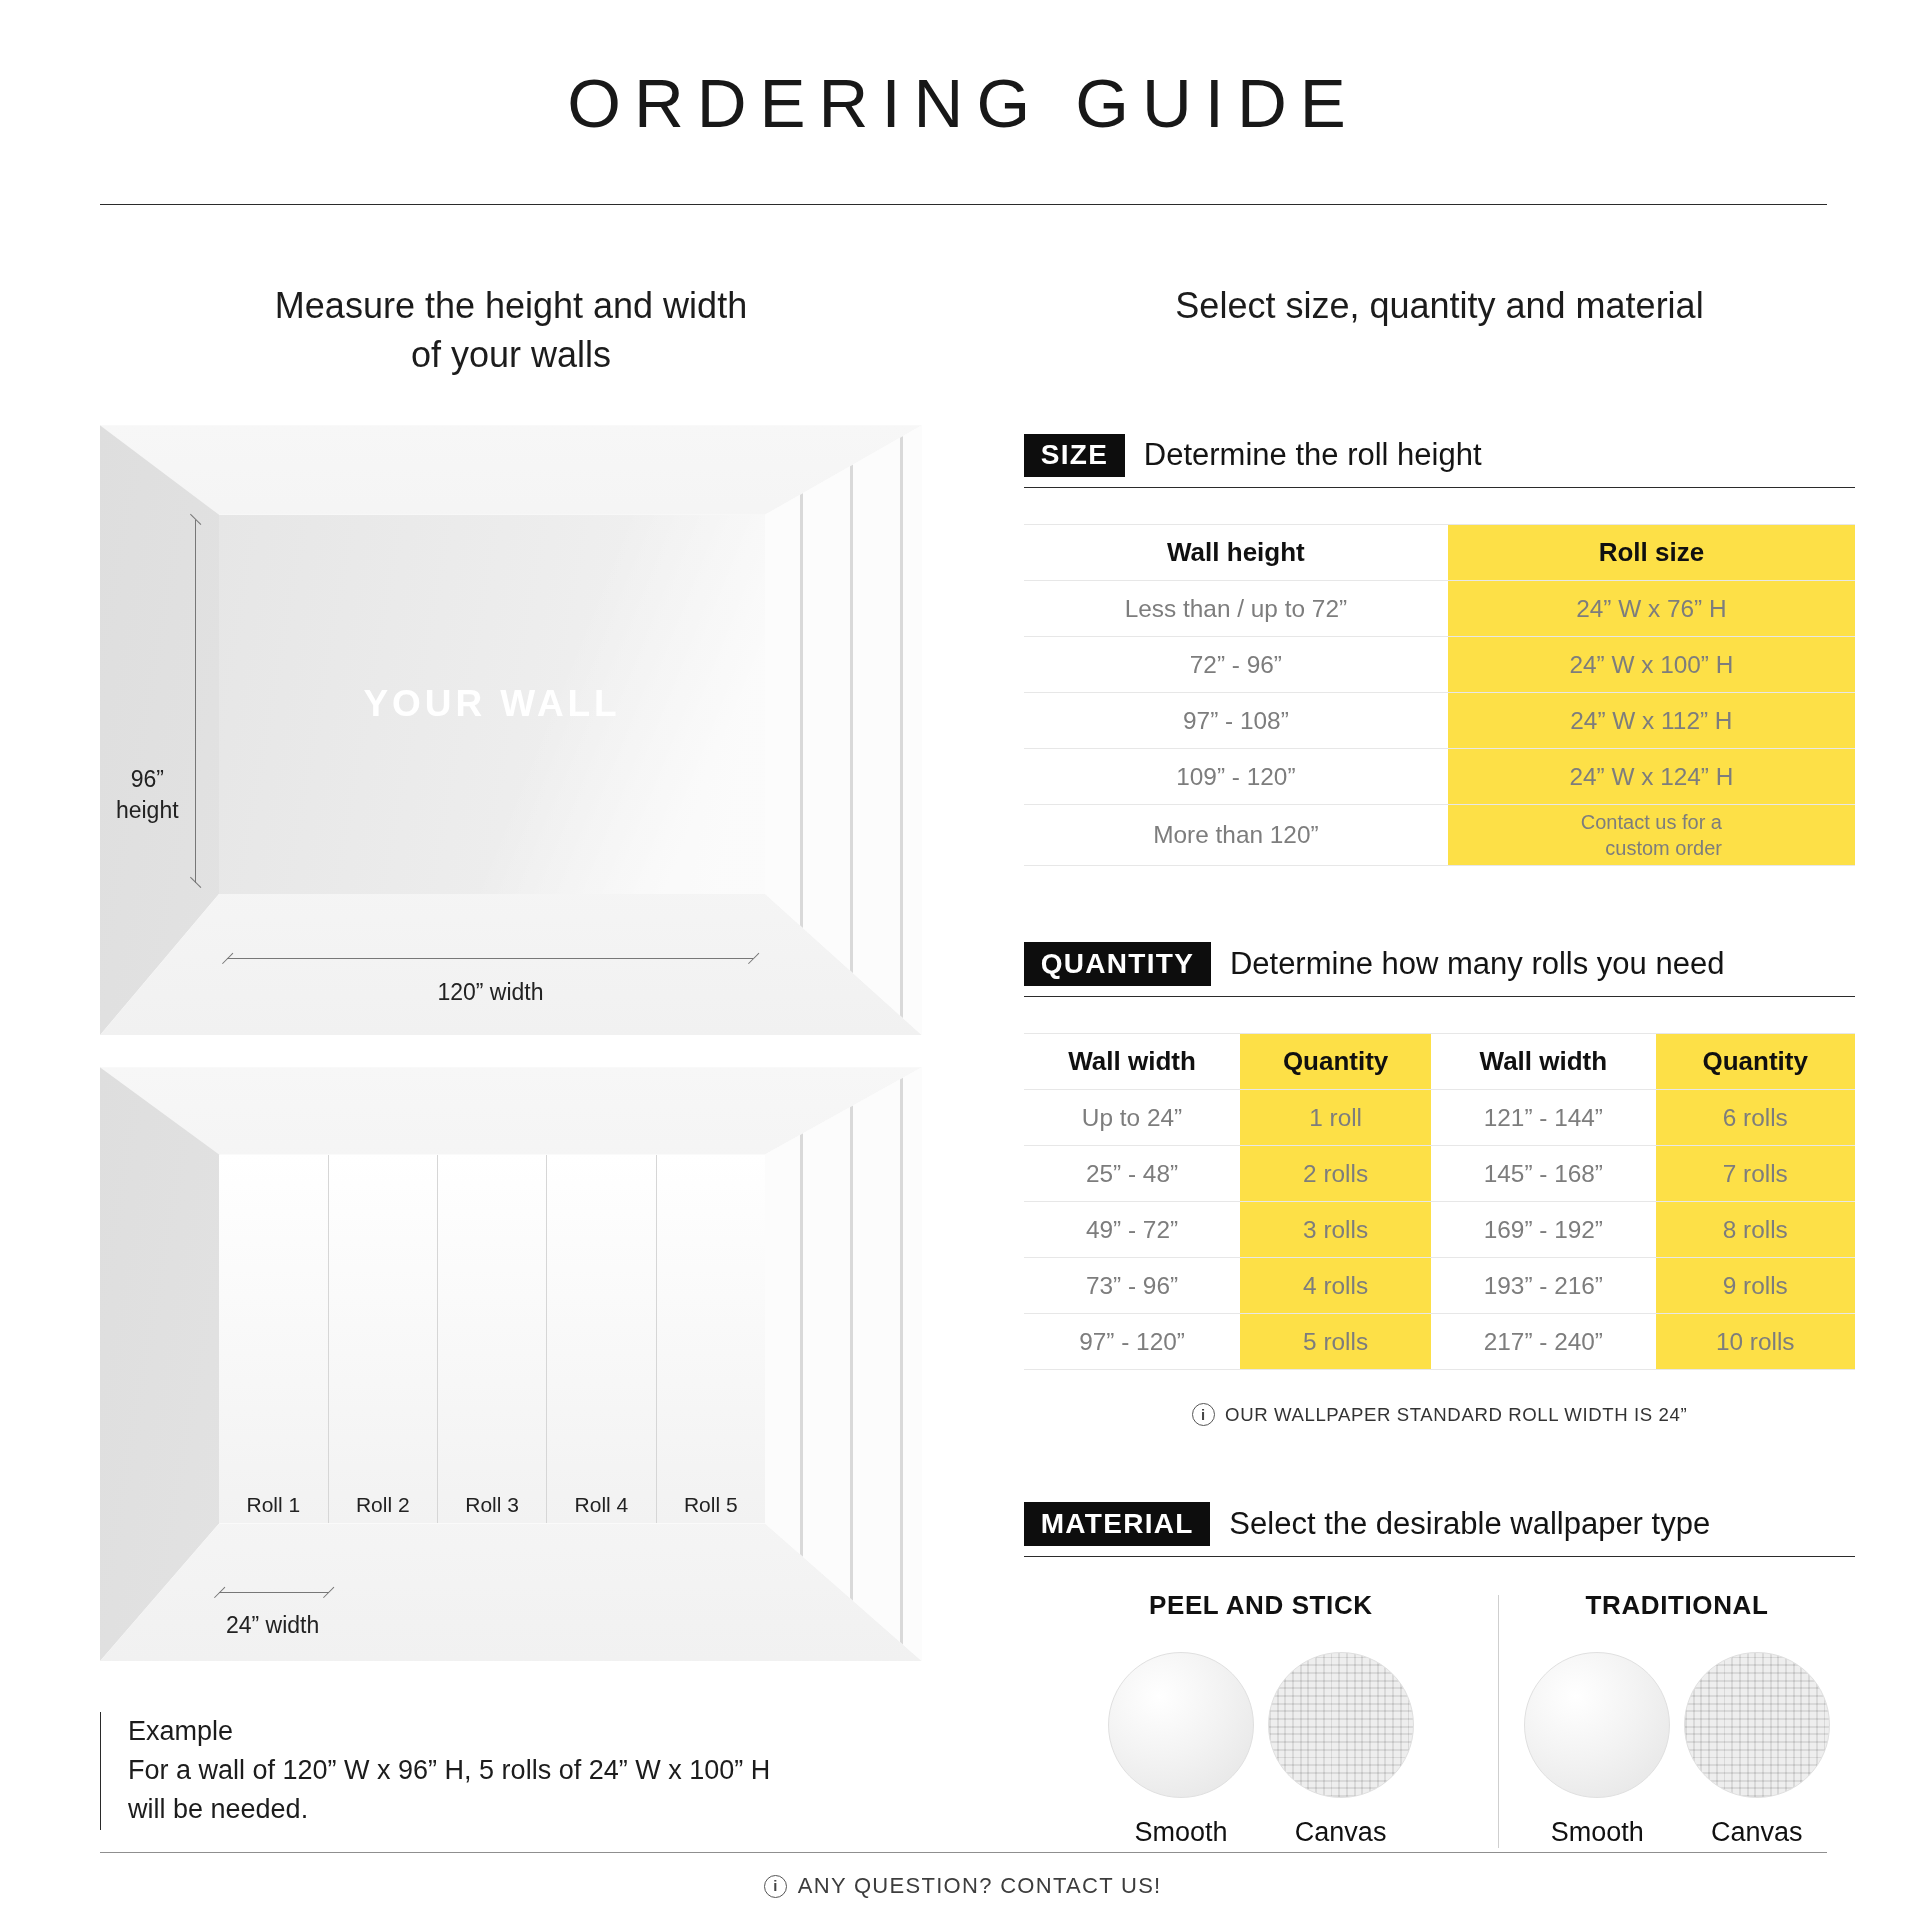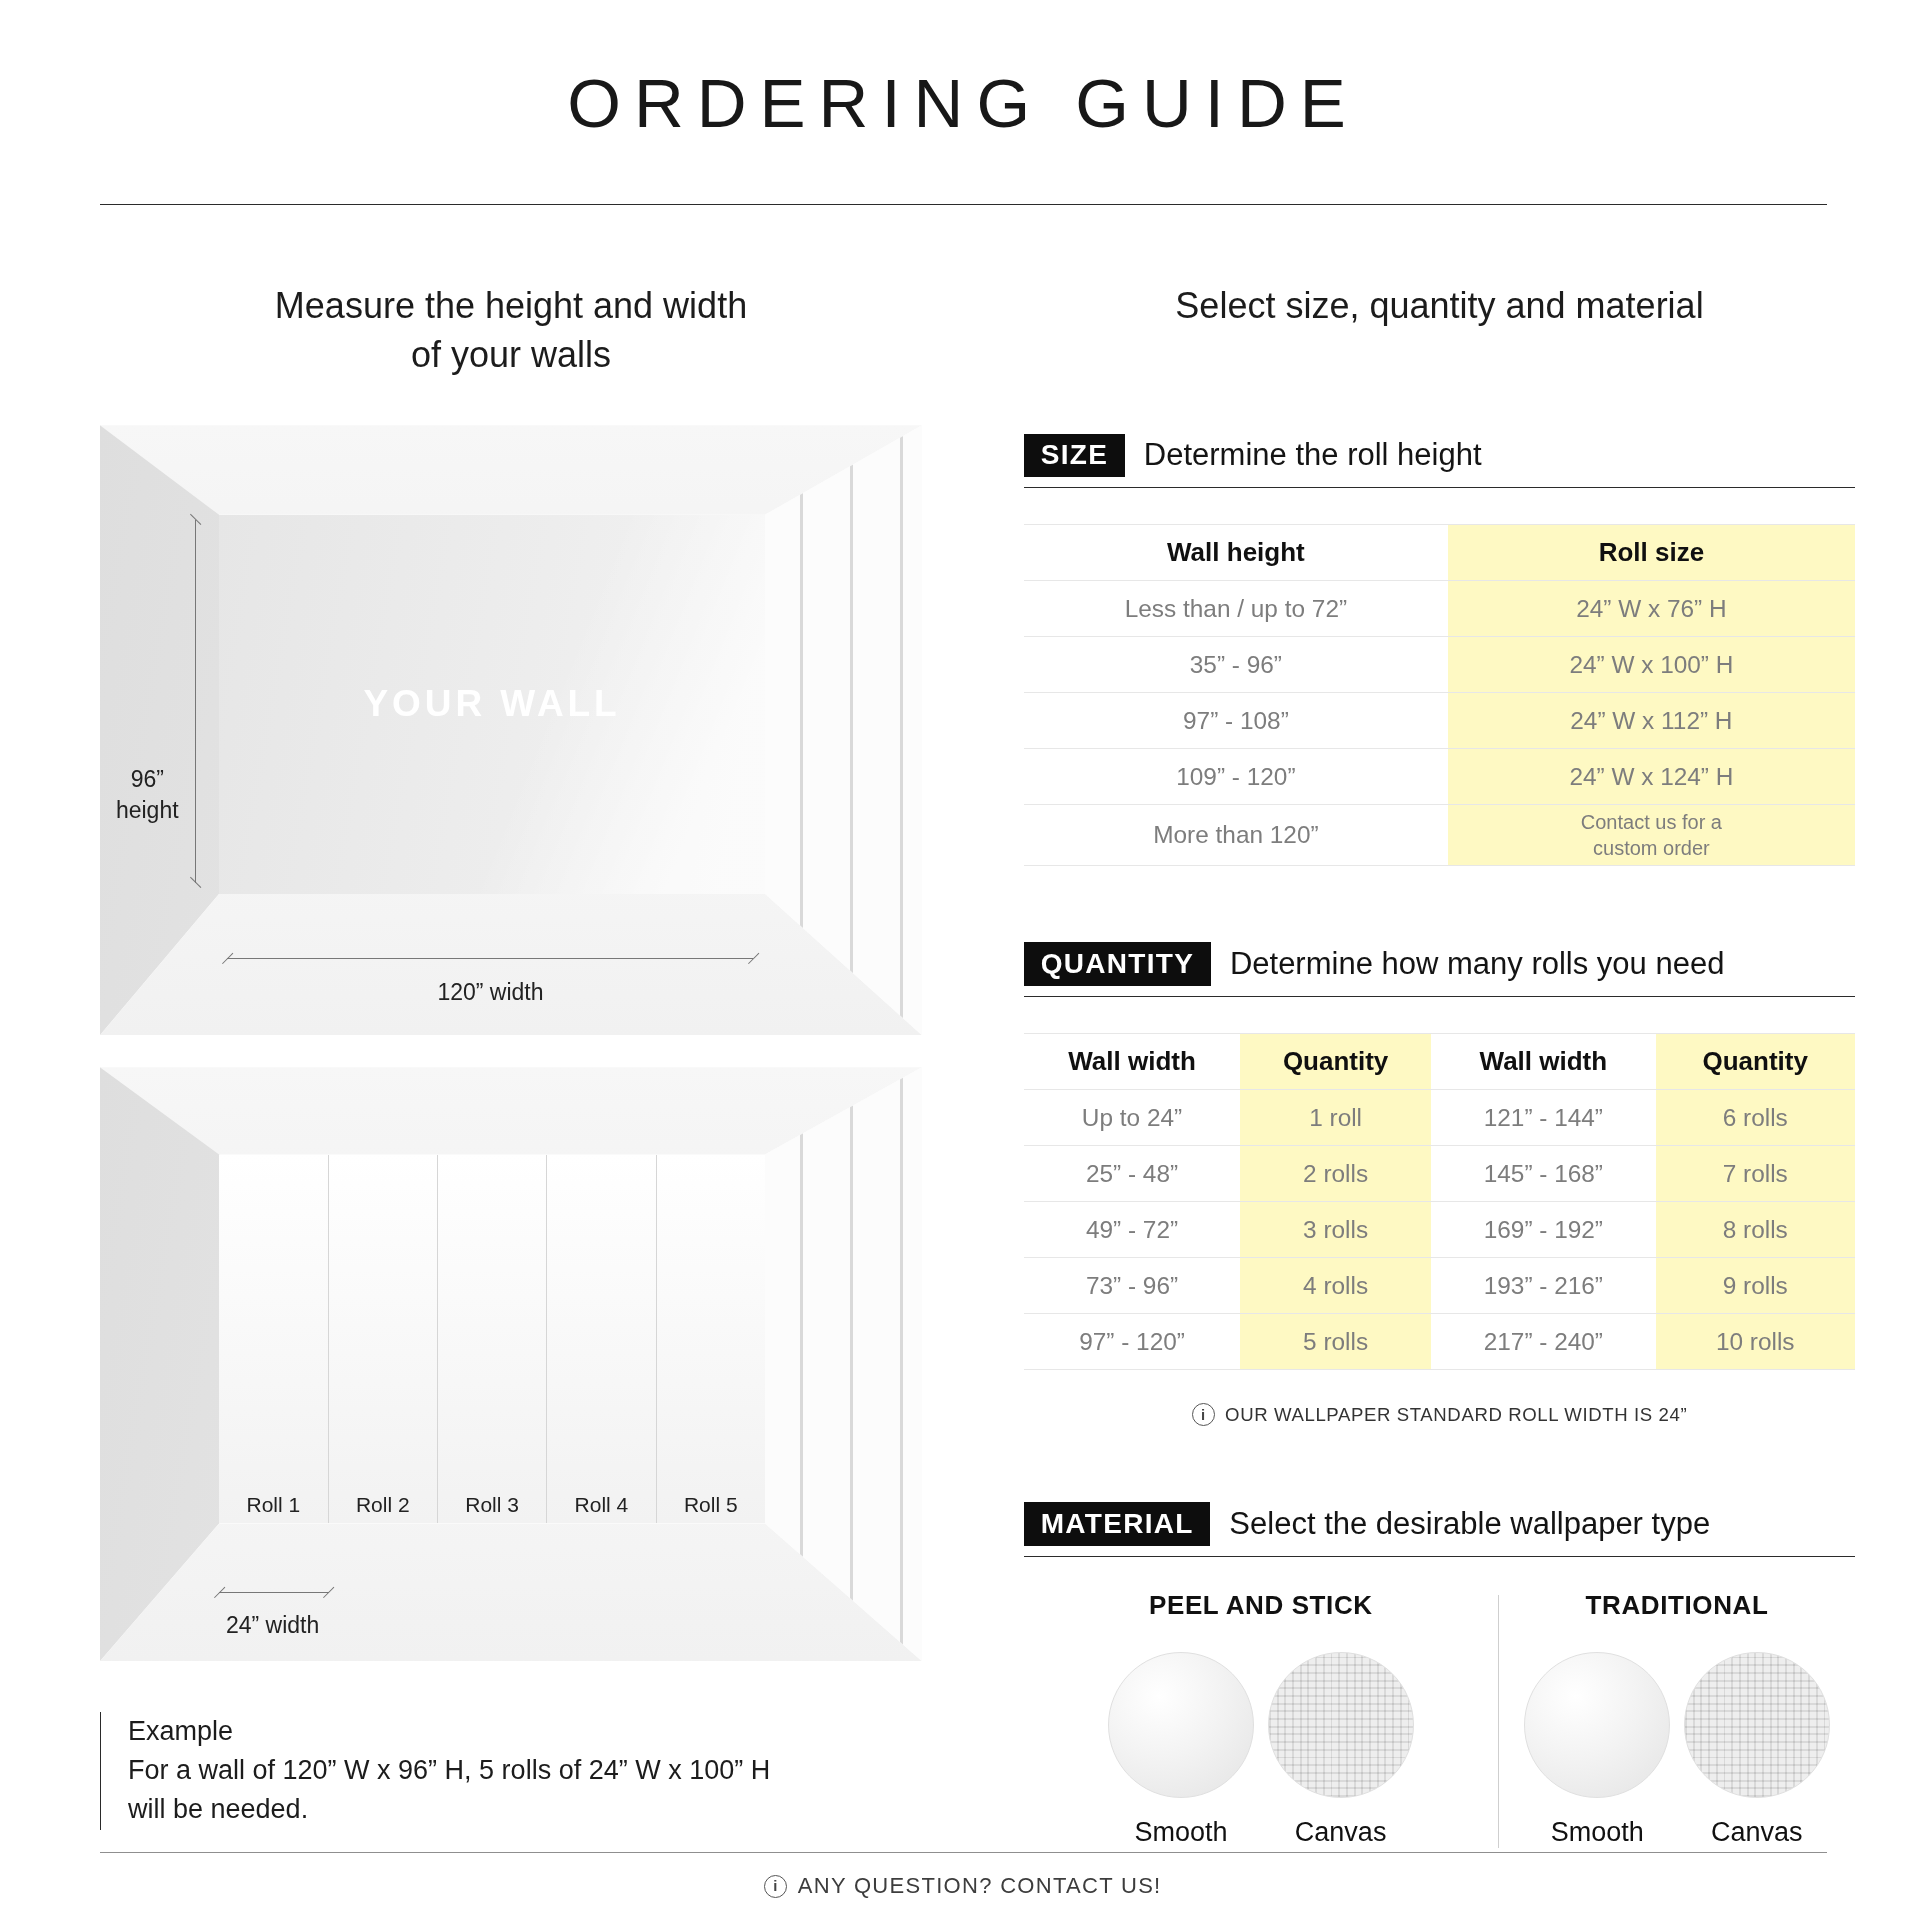--- a/index.html
+++ b/index.html
@@ -84,21 +84,21 @@
     letter-spacing:1.3px; padding:5.8px 16.7px; }
   .section-subtitle { font-size:31px; color:#141414; }
 
   
   .table { margin-top:36px; width:100%; font-size:24.4px; color:#7d7d7d; }
   .t-row { display:flex; border-bottom:1.3px solid #e7e7e7; }
   .t-row.head-row { border-top:1.3px solid #e7e7e7; }
   .t-cell { min-height:55px; display:flex; align-items:center; justify-content:center;
     text-align:center; padding:3.9px 6.4px; }
   .th { font-weight:700; color:#101010; font-size:26px; }
-  .shaded { background:#fef9c3; }
+  .shaded { background:#fde047;text-align:right; }
   .sz0 { width:51%; } .sz1 { width:49%; }
   .qc0 { width:26%; } .qc1 { width:23%; } .qc2 { width:27%; } .qc3 { width:24%; }
   .cell-small { font-size:20px; line-height:1.3; white-space:pre-line; }
 
   .note { margin-top:33px; display:flex; align-items:center; justify-content:center; gap:10.3px;
     font-size:18.6px; letter-spacing:0.6px; color:#333; }
   .info-icon { width:23px; height:23px; border:1.3px solid #555; border-radius:50%; flex:0 0 auto;
     display:inline-flex; align-items:center; justify-content:center;
     font-size:14.8px; font-weight:600; color:#444; }
 
@@ -197,21 +197,21 @@
       <div class="table">
         <div class="t-row head-row">
           <div class="t-cell sz0 th">Wall height</div>
           <div class="t-cell sz1 th shaded">Roll size</div>
         </div>
         <div class="t-row">
           <div class="t-cell sz0">Less than / up to 72”</div>
           <div class="t-cell sz1 shaded">24” W x 76” H</div>
         </div>
         <div class="t-row">
-          <div class="t-cell sz0">35” - 96”</div>
+          <div class="t-cell sz0">72” - 96”</div>
           <div class="t-cell sz1 shaded">24” W x 100” H</div>
         </div>
         <div class="t-row">
           <div class="t-cell sz0">97” - 108”</div>
           <div class="t-cell sz1 shaded">24” W x 112” H</div>
         </div>
         <div class="t-row">
           <div class="t-cell sz0">109” - 120”</div>
           <div class="t-cell sz1 shaded">24” W x 124” H</div>
         </div>

